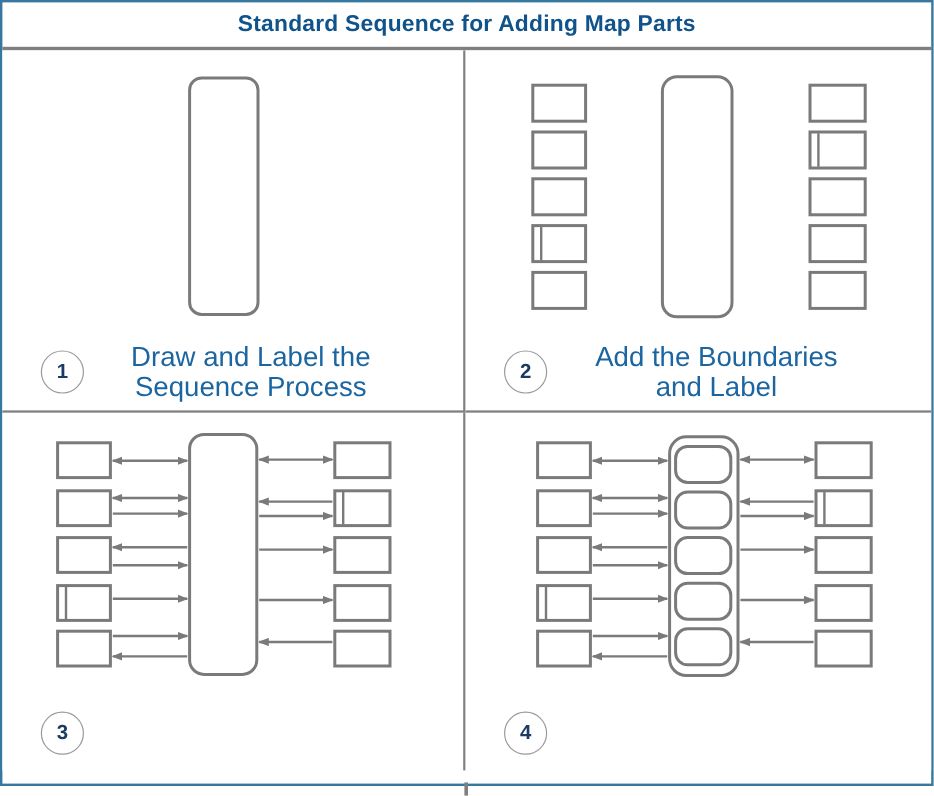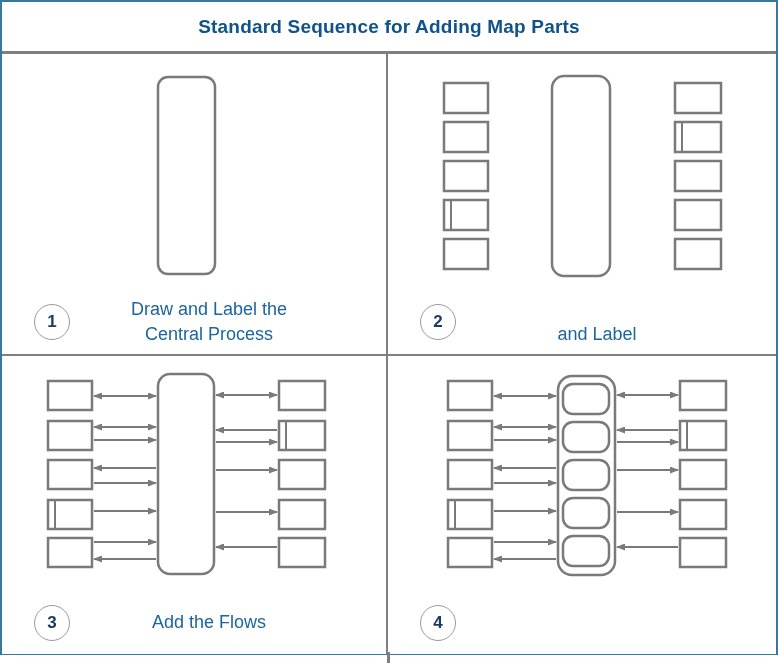--- a/index.html
+++ b/index.html
@@ -18,21 +18,21 @@
     font-family: "Liberation Sans", sans-serif;
     overflow: hidden;
   }
   .frame {
     position: absolute; left: 0; top: 0;
     width: 778px; height: 655px;
     border: 2px solid var(--frame);
     background: #fff;
   }
   .title-band {
-    height: 52px;
+    height: 40px;
     border-bottom: 3px solid var(--divider);
     display: flex; align-items: center; justify-content: center;
   }
   .title-band h1 {
     font-size: 19px; font-weight: bold;
     color: var(--title-text);
     letter-spacing: 0.2px;
   }
   .quads {
     display: grid;
@@ -54,21 +54,21 @@
     transform: translateY(-50%);
     width: 36px; height: 36px;
     border: 1.5px solid #9a9a9a; border-radius: 50%;
     background: #fff;
     display: flex; align-items: center; justify-content: center;
     font-size: 17px; font-weight: bold;
     color: var(--number-text);
   }
   .caption-text {
     text-align: center;
-    font-size: 18px; line-height: 25px;
+    font-size: 23px; line-height: 25px;
     color: var(--caption-text);
     padding-left: 30px;
   }
   .caption-text .line2:empty { display: none; }
   
   .divider-tail {
     position: absolute; left: 387px; top: 652px;
     width: 3px; height: 11px;
     background: var(--divider);
   }
@@ -97,21 +97,21 @@
     <div class="quad q1">
       <svg class="diagram" viewBox="0 0 384 235">
         <rect class="box" x="156" y="23" width="57" height="197" rx="10"></rect>
       </svg>
       <div class="caption">
         <span class="num-circle">
             <span>1</span>
           </span>
         <span class="caption-text">
           <span class="line1">Draw and Label the</span><br>
-          <span class="line2">Central Process</span>
+          <span class="line2">Sequence Process</span>
         </span>
       </div>
     </div>
 
     <div class="quad q2">
       <svg class="diagram" viewBox="0 0 384 235">
         <rect class="box" x="164" y="22" width="58" height="200" rx="12"></rect>
 
         <rect class="box" x="56" y="29" width="44" height="30"></rect>
         <rect class="box" x="56" y="68" width="44" height="30"></rect>
@@ -125,21 +125,21 @@
         <line class="store-line" x1="294" y1="69" x2="294" y2="97"></line>
         <rect class="box" x="287" y="107" width="46" height="30"></rect>
         <rect class="box" x="287" y="146" width="46" height="30"></rect>
         <rect class="box" x="287" y="185" width="46" height="30"></rect>
       </svg>
       <div class="caption">
         <span class="num-circle">
             <span>2</span>
           </span>
         <span class="caption-text">
-          <br>
+          <span class="line1">Add the Boundaries</span><br>
           <span class="line2">and Label</span>
         </span>
       </div>
     </div>
 
     <div class="quad q3">
       <svg class="diagram" viewBox="0 0 384 235">
         <rect class="box" x="156" y="18" width="56" height="200" rx="12"></rect>
 
         <rect class="box" x="46" y="25" width="44" height="29"></rect>
@@ -169,23 +169,20 @@
         <line class="flow" x1="214" y1="74" x2="275" y2="74" marker-start="url(#arr)"></line>
         <line class="flow" x1="214" y1="86" x2="275" y2="86" marker-end="url(#arr)"></line>
         <line class="flow" x1="214" y1="114" x2="275" y2="114" marker-end="url(#arr)"></line>
         <line class="flow" x1="214" y1="156" x2="275" y2="156" marker-end="url(#arr)"></line>
         <line class="flow" x1="214" y1="191" x2="275" y2="191" marker-start="url(#arr)"></line>
       </svg>
       <div class="caption">
         <span class="num-circle">
             <span>3</span>
           </span>
-        <span class="caption-text">
-          <span class="line1">Add the Flows</span>
-        </span>
       </div>
     </div>
 
     <div class="quad q4">
       <svg class="diagram" viewBox="0 0 384 235">
         <rect class="box" x="170" y="20" width="57" height="199" rx="14"></rect>
 
         <rect class="box" x="175" y="28" width="46" height="30" rx="10"></rect>
         <rect class="box" x="175" y="66" width="46" height="30" rx="10"></rect>
         <rect class="box" x="175" y="104" width="46" height="30" rx="10"></rect>

